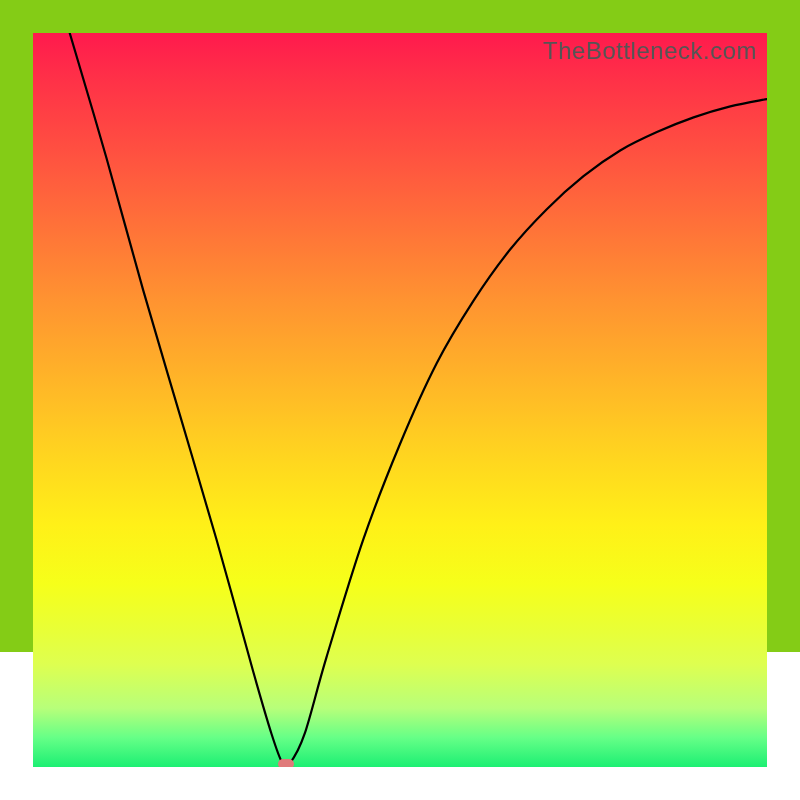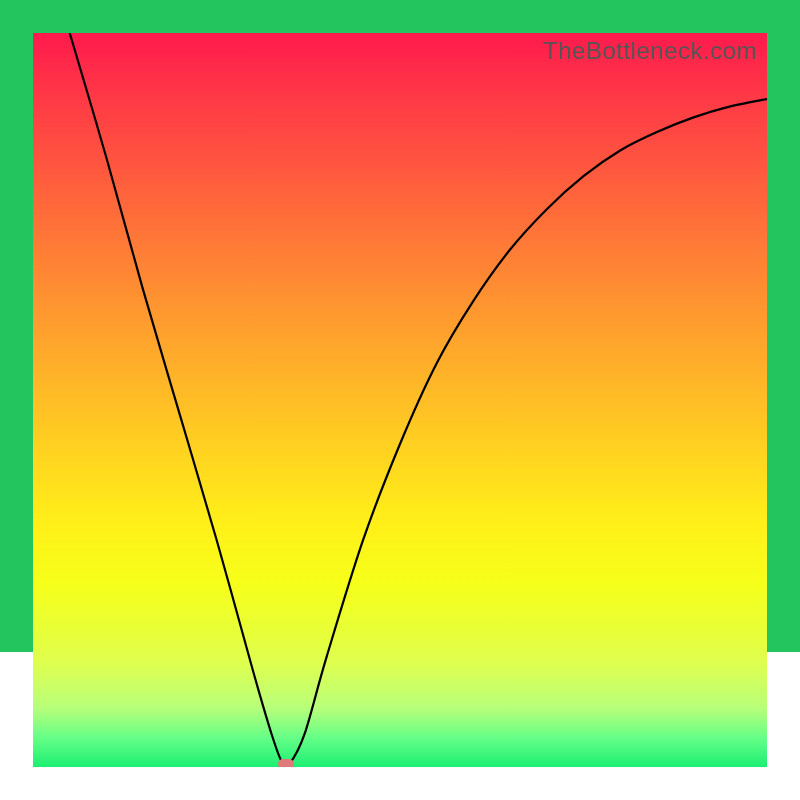--- a/index.html
+++ b/index.html
@@ -6,21 +6,21 @@
     margin: 0;
     padding: 0;
     width: 800px;
     height: 800px;
     overflow: hidden;
     font-family: Arial, Helvetica, sans-serif;
   }
   .outer {
     width: 800px;
     height: 652px;
-    background: #22c55e;
+    background: #84cc16;
     position: relative;
   }
   .plot {
     position: absolute;
     left: 33px;
     top: 33px;
     width: 734px;
     height: 734px;
     background: linear-gradient(to bottom,
       #ff1a4d 0%,

